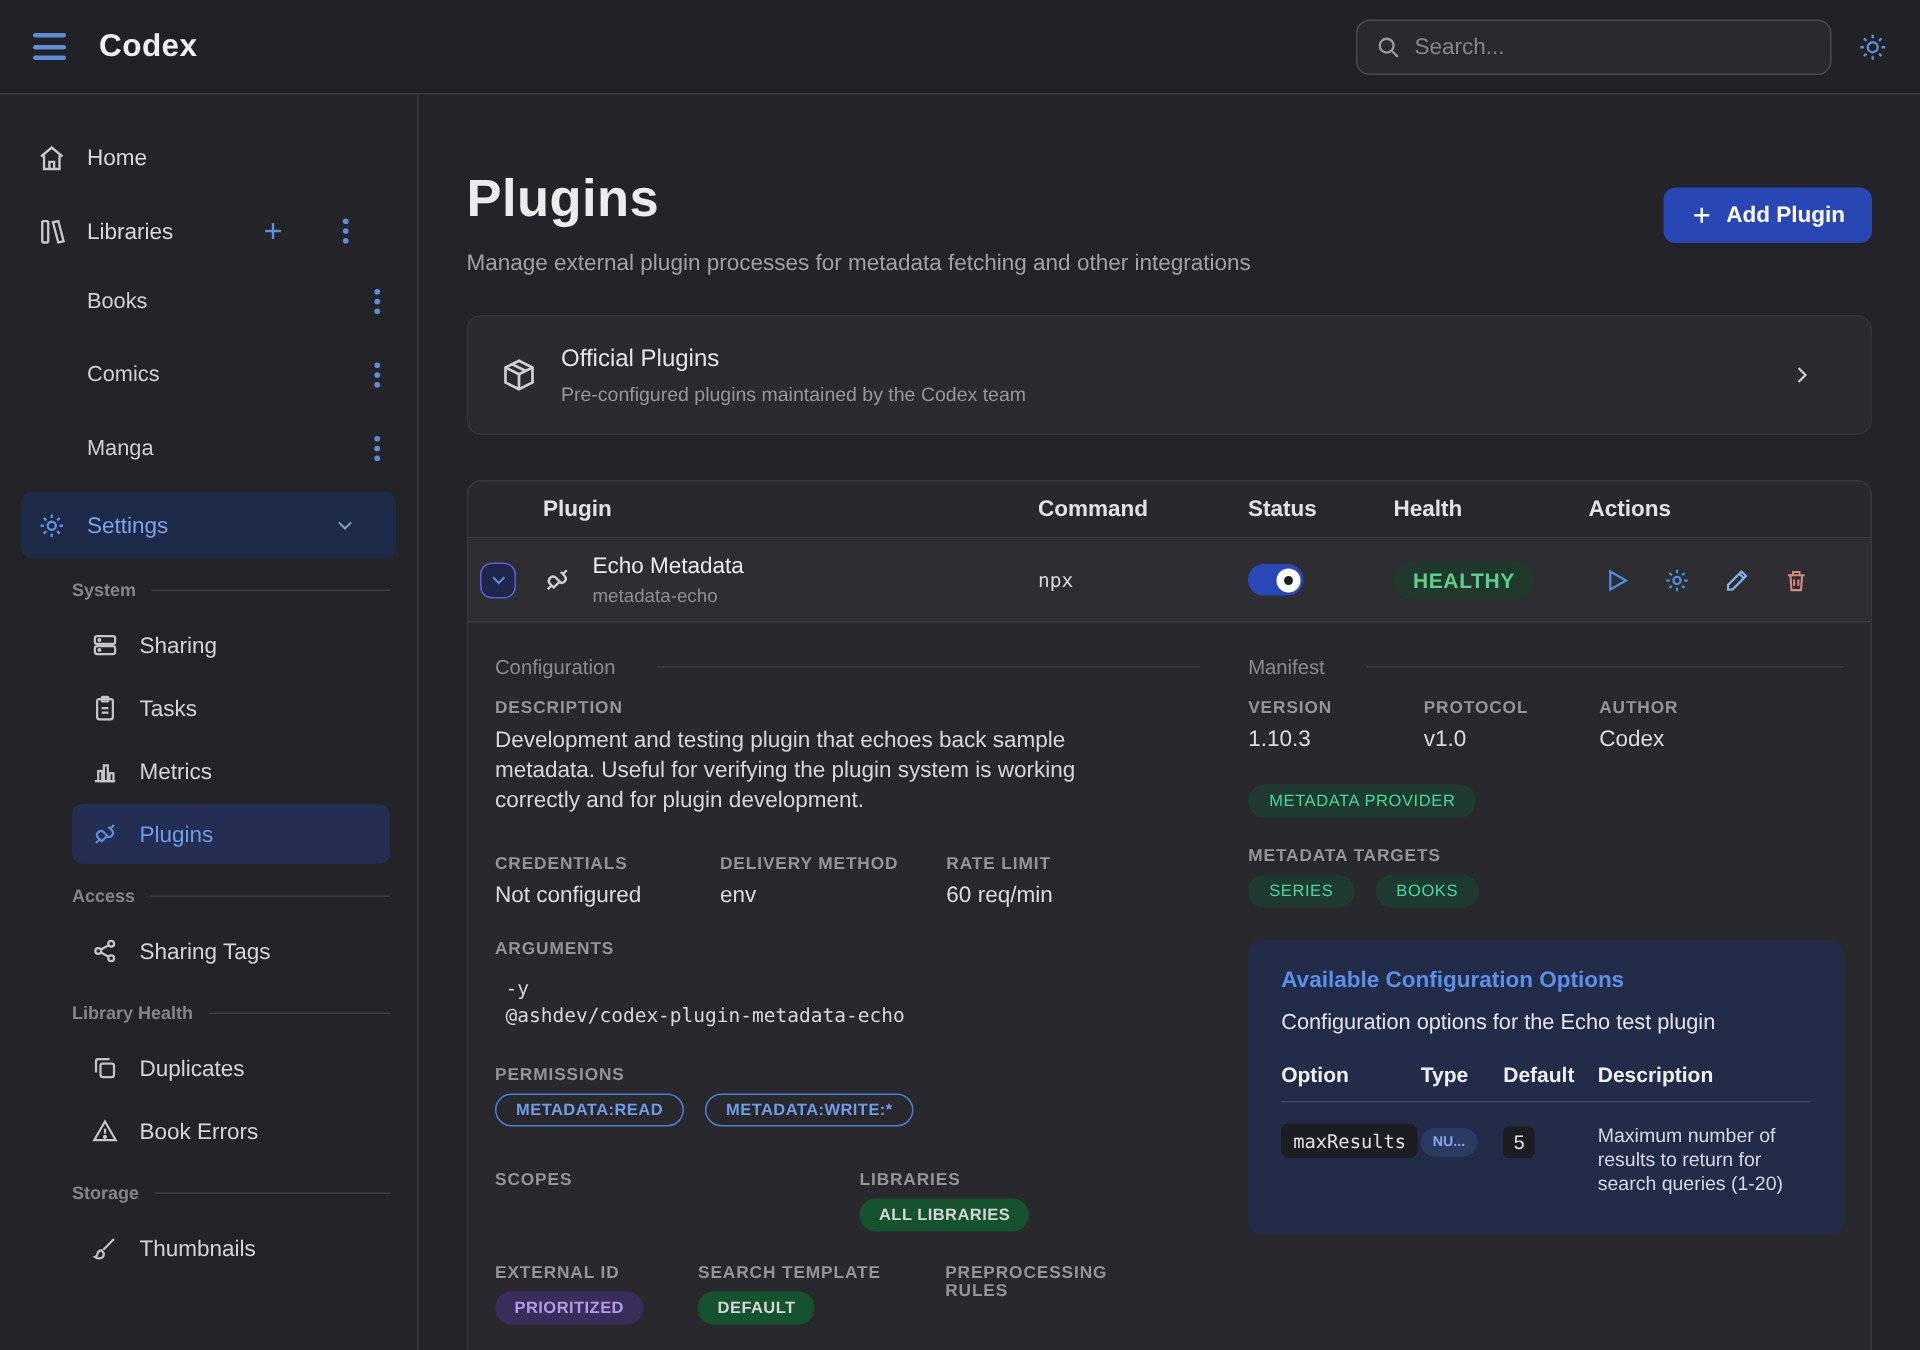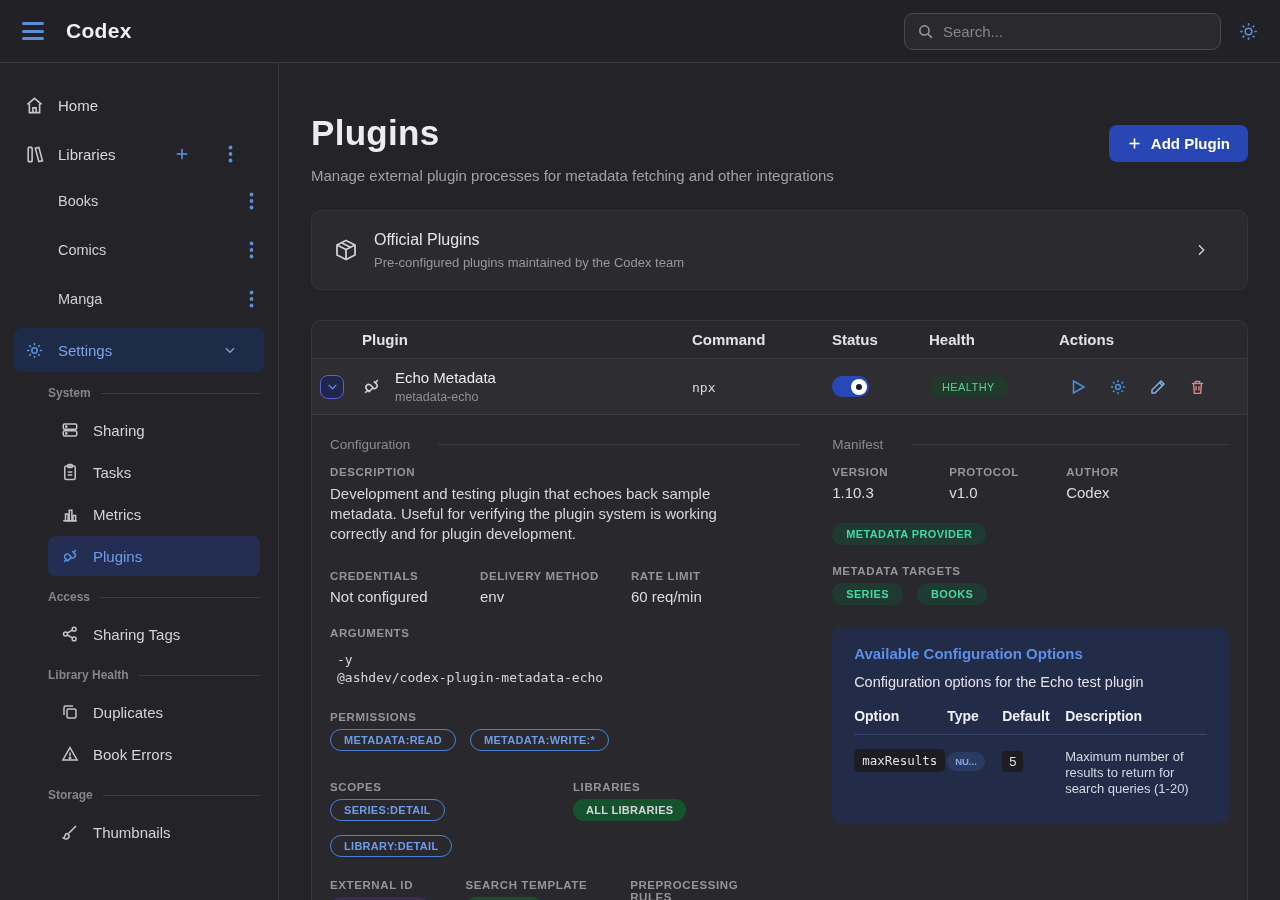--- a/index.html
+++ b/index.html
@@ -82,22 +82,22 @@
                 justify-content:center; cursor:pointer; margin:0 18px 0 0; }
   .plug-ic { color:#cfcfd3; margin-right:14px; }
   .p-name { font-size:15px; color:#ececef;text-align:center; }
   .p-id { font-size:12.5px; color:#8e8e94; margin-top:4px; }
   .cmd { font-family:"DejaVu Sans Mono", monospace; font-size:13px; color:#d8d8dc; }
   .toggle { width:37px; height:21px; background:#2848b8; border-radius:11px; position:relative; cursor:pointer; }
   .toggle .knob { position:absolute; right:2.5px; top:2.5px; width:16px; height:16px;
                   border-radius:50%; background:#fff; }
   .toggle .knob::after { content:""; position:absolute; left:5px; top:5px; width:6px; height:6px;
                          border-radius:50%; background:#1c1c22; }
-  .badge-health { display:inline-block; background:#20392c; color:#5ed08e; font-size:11px;
-                  font-weight:normal; letter-spacing:.4px; padding:5px 13px; border-radius:999px; }
+  .badge-health { display:inline-block; background:#20392c; color:#5ed08e; font-size:14px;
+                  font-weight:bold; letter-spacing:.4px; padding:5px 13px; border-radius:999px; }
   .actions { display:flex; align-items:center; gap:22px; padding-left:10px; }
   .act { cursor:pointer; }
   .act.blue { color:#4a90e2; }
   .act.lightblue { color:#7fb3e8; }
   .act.red { color:#d98880; }
 
   
   .detail { display:grid; grid-template-columns:1fr 1fr; column-gap:32px; padding:14px 18px 48px 18px; }
   .sect-head { display:flex; align-items:center; gap:28px; margin:8px 0 14px 0; }
   .sect-head span { font-size:13.5px; color:#8a8a90; }
@@ -109,21 +109,21 @@
   .meta3 > div { min-width:118px; margin-right:32px; }
   .args { font-family:"DejaVu Sans Mono", monospace; font-size:13px; color:#d6d6da;
           line-height:18px; padding:6px 0 0 7px; margin-bottom:24px; }
   .pill-row { display:flex; gap:14px; flex-wrap:wrap; margin-bottom:22px; }
   .pill-outline { border:1px solid #4a7fd6; color:#6f9ce8; font-size:11px; font-weight:bold;
                   letter-spacing:.3px; border-radius:999px; padding:4px 13px; }
   .pill-gray { background:#14532d; color:#d4d4d8; font-size:11px; font-weight:bold;
                letter-spacing:.3px; border-radius:999px; padding:5px 13px; display:inline-block; }
   .pill-purple { background:#3a2d5c; color:#b49ae6; font-size:11px; font-weight:bold;
                  letter-spacing:.3px; border-radius:999px; padding:5px 13px; display:inline-block; }
-  .pill-green { background:#1e3a31; color:#45d9a1; font-size:11px; font-weight:bold;
+  .pill-green { background:#1e3a31; color:#45d9a1; font-size:11px; font-weight:normal;
                 letter-spacing:.4px; border-radius:999px; padding:5px 14px; display:inline-block; }
   .two-col { display:flex; margin-bottom:22px; }
   .two-col > div:first-child { width:243px; }
   .three-col { display:flex; }
   .three-col > div { margin-right:33px; }
 
   
   .manifest-meta { display:flex; margin-bottom:22px; }
   .manifest-meta > div { min-width:85px; margin-right:32px; }
   .options-panel { background:#222c49; border-radius:9px; padding:18px 22px 26px 22px; margin-top:22px; }
@@ -517,24 +517,20 @@
 
           <div class="lbl">PERMISSIONS</div>
           <div class="pill-row" style="margin-bottom:30px;">
             <span class="pill-outline">METADATA:READ</span>
             <span class="pill-outline">METADATA:WRITE:*</span>
           </div>
 
           <div class="two-col">
             <div>
               <div class="lbl">SCOPES</div>
-              <div class="pill-row" style="margin-bottom:0;">
-                <span class="pill-outline">SERIES:DETAIL</span>
-                <span class="pill-outline">LIBRARY:DETAIL</span>
-              </div>
             </div>
             <div>
               <div class="lbl">LIBRARIES</div>
               <span class="pill-gray">ALL LIBRARIES</span>
             </div>
           </div>
 
           <div class="three-col">
             <div style="width:115px">
               <div class="lbl">EXTERNAL ID</div>

